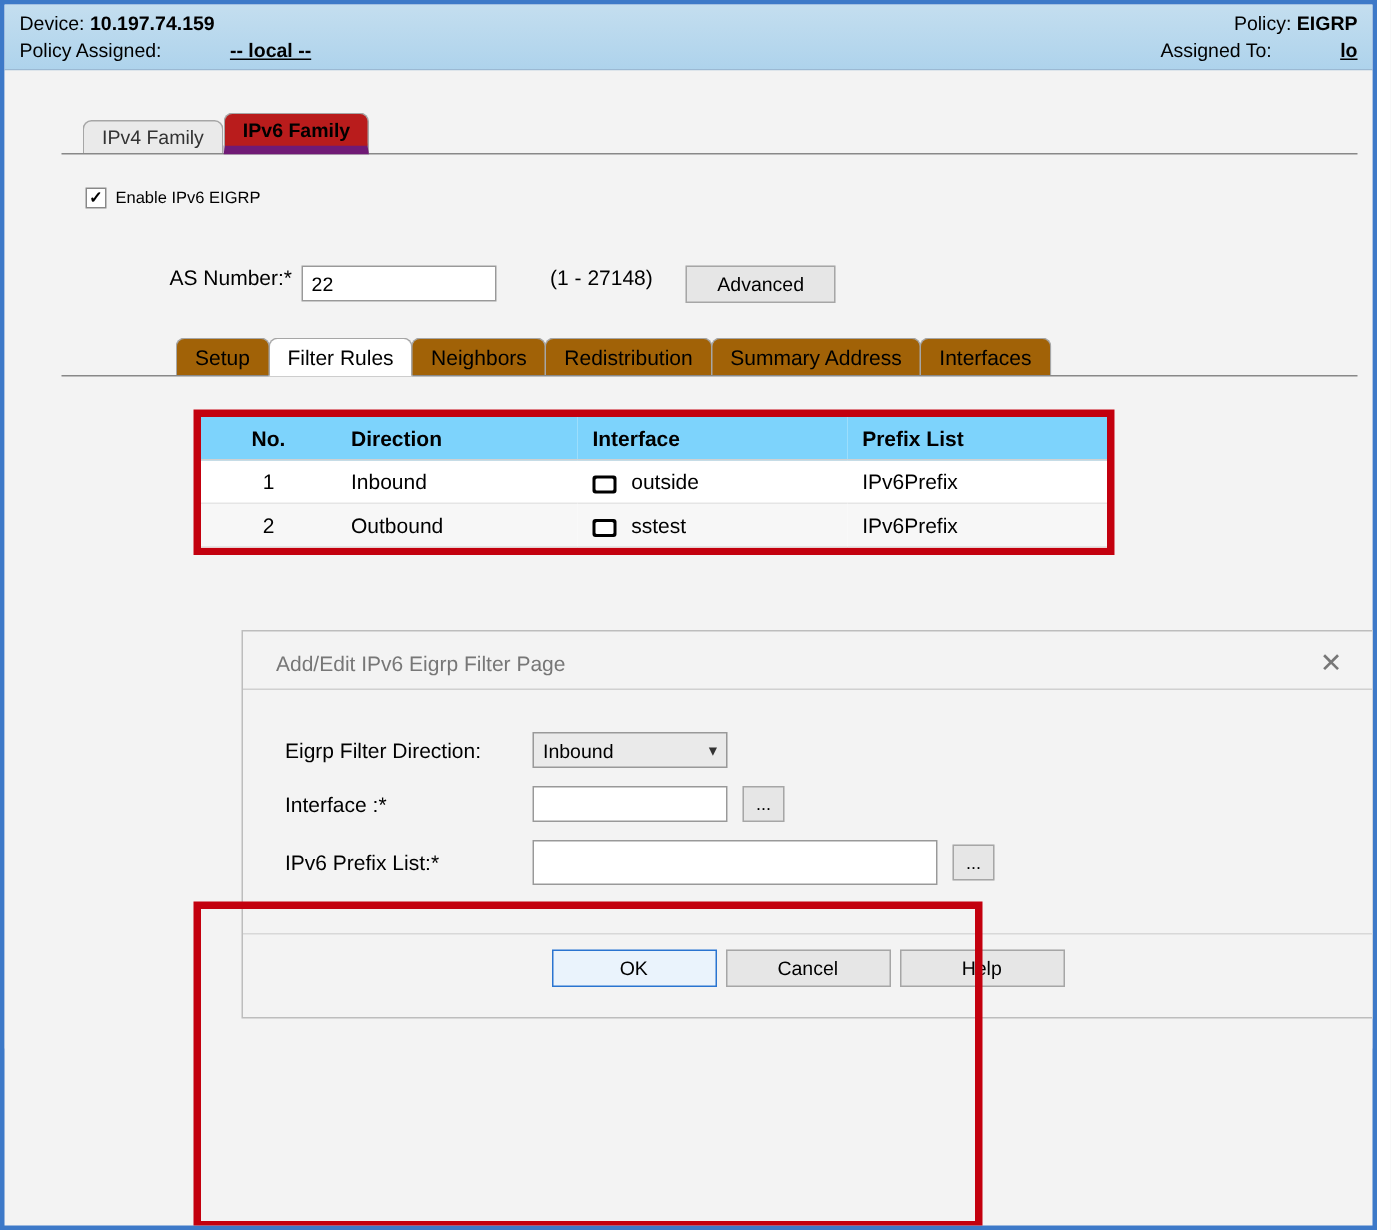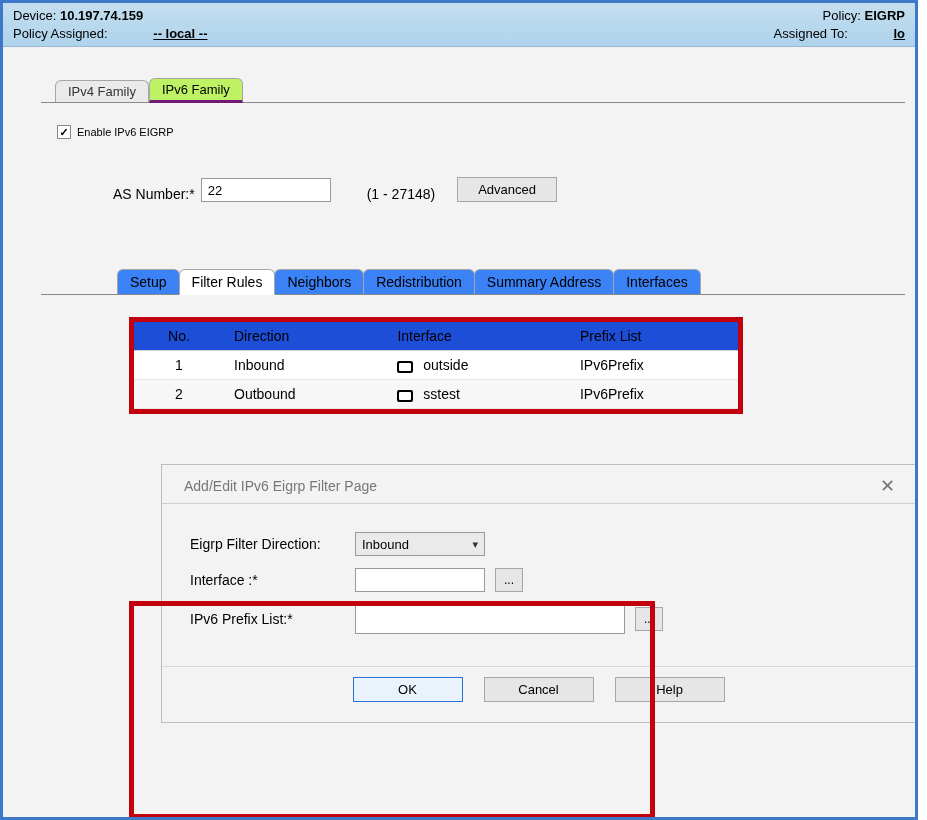--- a/index.html
+++ b/index.html
@@ -54,24 +54,24 @@
     border-top-left-radius: 6px;
     border-top-right-radius: 6px;
     padding: 3px 12px;
     margin-right: 0;
     font-size: 13px;
     color: #000;
     position: relative;
     z-index: 1;
   }
   .tabstrip .tab.active {
-    background: #bef264;
-    border-bottom: 3px solid #701a75;
+    background: #b91c1c;
+    border-bottom: 6px solid #701a75;
     margin-bottom: -1px;
-    font-weight: 400;
+    font-weight: 700;
     z-index: 2;
   }
   .tabstrip .tab.inactive {
     background: #eaeaea;
     color: #333;
   }
   .tab-underline {
     border-top: 1px solid #888;
     margin-bottom: 22px;
   }
@@ -95,24 +95,24 @@
   }
   .checkbox.checked::after {
     content: "✓";
     color: #000;
     font-weight: 700;
     line-height: 1;
   }
 
   .as-row {
     display: flex;
-    align-items: flex-end;
+    align-items: flex-start;
     gap: 6px;
     margin-left: 72px;
-    margin-bottom: 66px;
+    margin-bottom: 22px;
     font-size: 14px;
   }
   .text-input {
     border: 1px solid #999;
     background: #fff;
     padding: 3px 6px;
     font-size: 13px;
     height: 24px;
   }
   .as-input { width: 130px; }
@@ -135,21 +135,21 @@
     align-items: flex-end;
     margin-left: 76px;
     height: 26px;
   }
   .inner-tabstrip .tab {
     border: 1px solid #a6a6a6;
     border-bottom: none;
     border-top-left-radius: 6px;
     border-top-right-radius: 6px;
     padding: 4px 12px;
-    background: #3b82f6;
+    background: #a16207;
     font-size: 14px;
     color: #000;
     margin-right: -1px;
   }
   .inner-tabstrip .tab.active {
     background: #fff;
     margin-bottom: -1px;
     border-bottom: 1px solid #fff;
     z-index: 2;
     text-align: right;
@@ -171,23 +171,23 @@
     border-collapse: collapse;
     width: 100%;
     font-size: 14px;
   }
   table.rules th, table.rules td {
     text-align: left;
     padding: 6px 10px;
     border-bottom: 1px solid #e5e5e5;
   }
   table.rules th {
-    font-weight: 400;
+    font-weight: 700;
     color: #000;
-    background: #1d4ed8;
+    background: #7dd3fc;
     border-bottom: 1px solid #d0d0d0;
   }
   table.rules tbody tr:nth-child(even) { background: #f7f7f7; }
   .if-icon {
     display: inline-block;
     width: 16px; height: 12px;
     background: #000;
     border-radius: 2px;
     margin-right: 6px;
     position: relative;
@@ -251,21 +251,21 @@
     background: #e6e6e6;
     width: 28px; height: 24px;
     font-size: 12px;
     display: inline-flex;
     align-items: center; justify-content: center;
     cursor: pointer;
   }
   .dialog-actions {
     display: flex;
     justify-content: center;
-    gap: 21px;
+    gap: 6px;
     padding: 10px 20px 20px 20px;
     border-top: 1px solid #d8d8d8;
   }
   .dialog-actions .btn { width: 110px; text-align: center; }
 
   
   .hl {
     position: absolute;
     border: 5px solid #c3000e;
     pointer-events: none;

